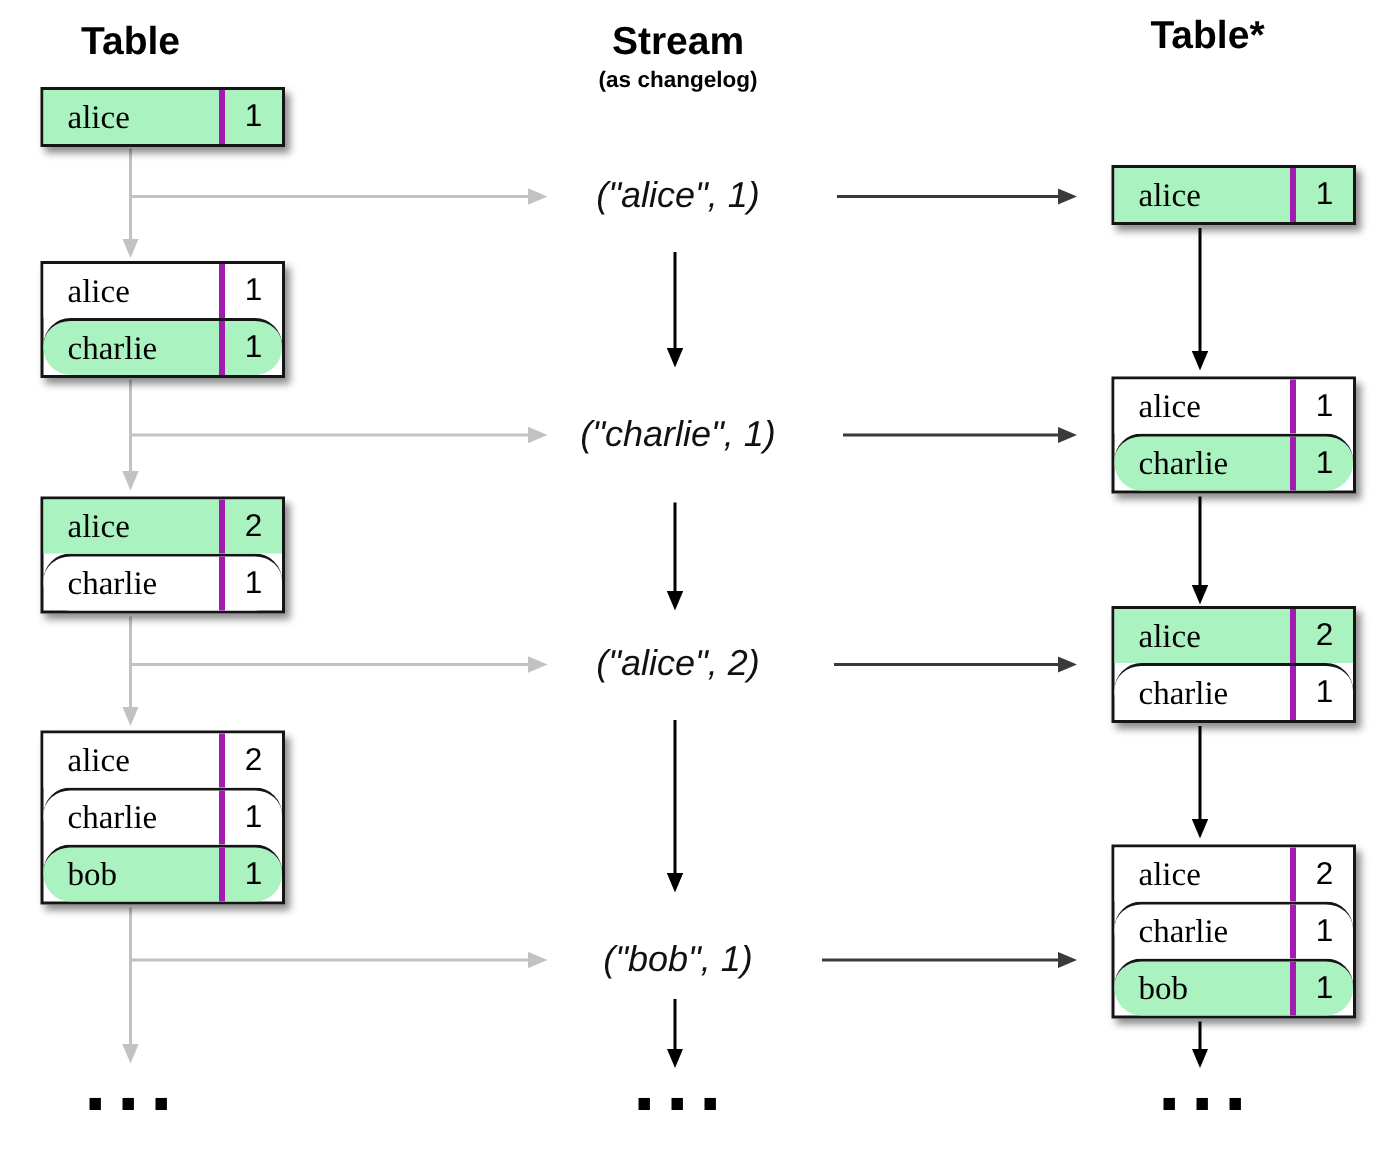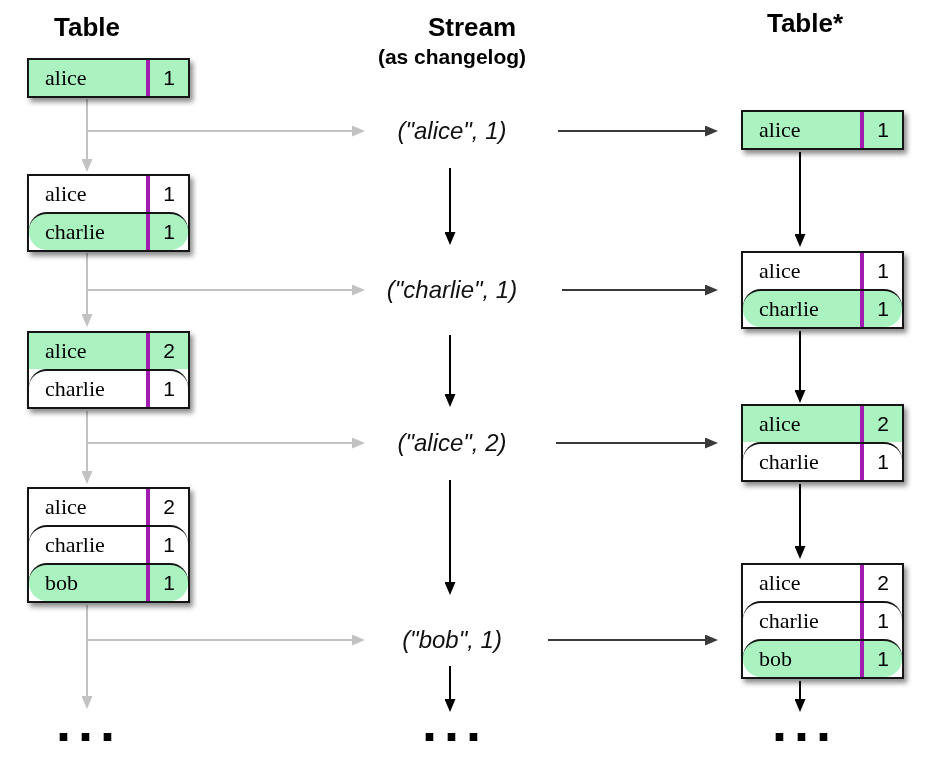--- a/index.html
+++ b/index.html
@@ -8,21 +8,21 @@
     font-family:"Liberation Sans",sans-serif;overflow:hidden;
   }
   svg.arrow-layer{position:absolute;left:0;top:0;z-index:1;}
 
   .col-header{
     position:absolute;z-index:2;transform:translateX(-50%);
     font-weight:bold;font-size:26px;color:#000;white-space:nowrap;
   }
   .col-subheader{
     position:absolute;z-index:2;transform:translateX(-50%);
-    font-weight:bold;font-size:21px;color:#000;white-space:nowrap;
+    font-weight:bold;font-size:15px;color:#000;white-space:nowrap;
   }
 
   .kv-table{
     position:absolute;z-index:2;background:#ffffff;
     border:2px solid #151515;box-shadow:3px 4px 5px rgba(0,0,0,0.45);
   }
   .kv-row{display:flex;height:36px;background:#ffffff;}
   .kv-row + .kv-row{border-top:2px solid #151515;border-radius:18px;}
   .kv-row.hl{background:#aaf2c0;}
   .kv-row.hl .kv-key,.kv-row.hl .kv-val{background:transparent;}
@@ -93,21 +93,21 @@
 
     <g stroke="#000000" stroke-width="2" fill="none">
       <line x1="800" y1="152" x2="800" y2="236" marker-end="url(#mBlack)"></line>
       <line x1="800" y1="331" x2="800" y2="392" marker-end="url(#mBlack)"></line>
       <line x1="800" y1="484" x2="800" y2="548" marker-end="url(#mBlack)"></line>
       <line x1="800" y1="681" x2="800" y2="701" marker-end="url(#mBlack)"></line>
     </g>
   </svg>
 
   <div class="col-header" style="left:87px;top:12px">Table</div>
-  <div class="col-header" style="left:472px;top:12px">Stream</div>
+  <div class="col-header" style="left:452px;top:12px">Stream</div>
   <div class="col-subheader" style="left:452px;top:45px">(as changelog)</div>
   <div class="col-header" style="left:805px;top:8px">Table*</div>
 
   <div class="kv-table" style="left:27px;top:58px">
     <div class="kv-row hl">
       <div class="kv-key">alice</div>
       <div class="kv-val">1</div>
     </div>
   </div>
 

